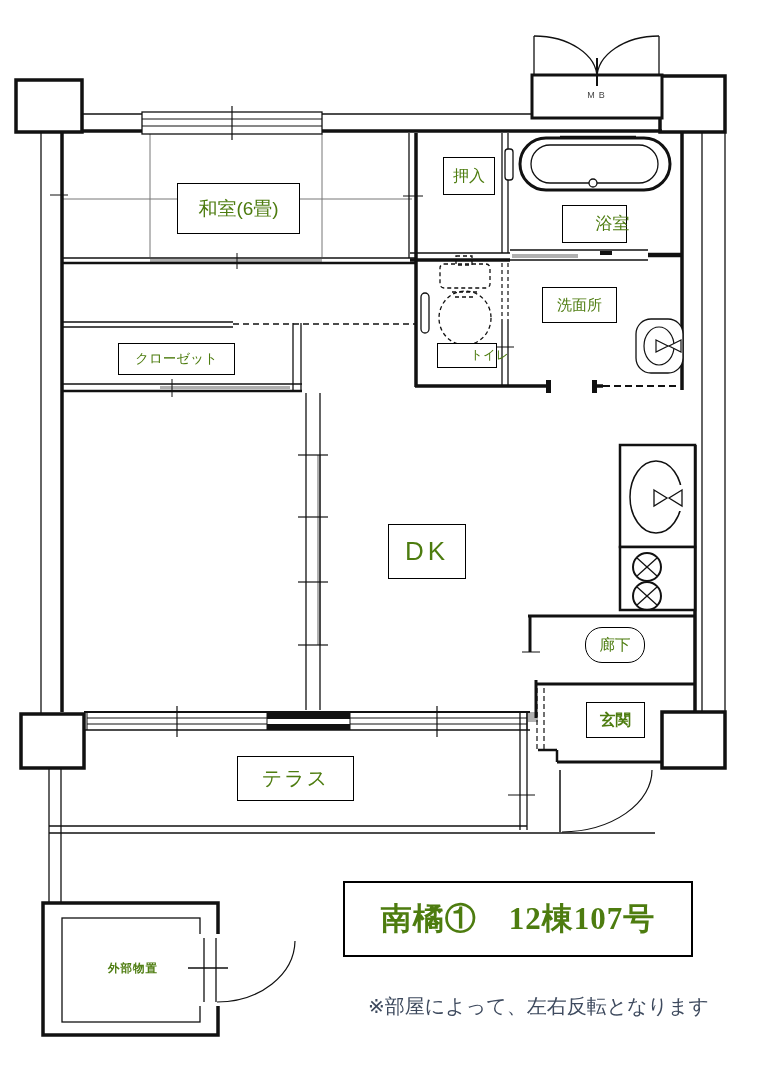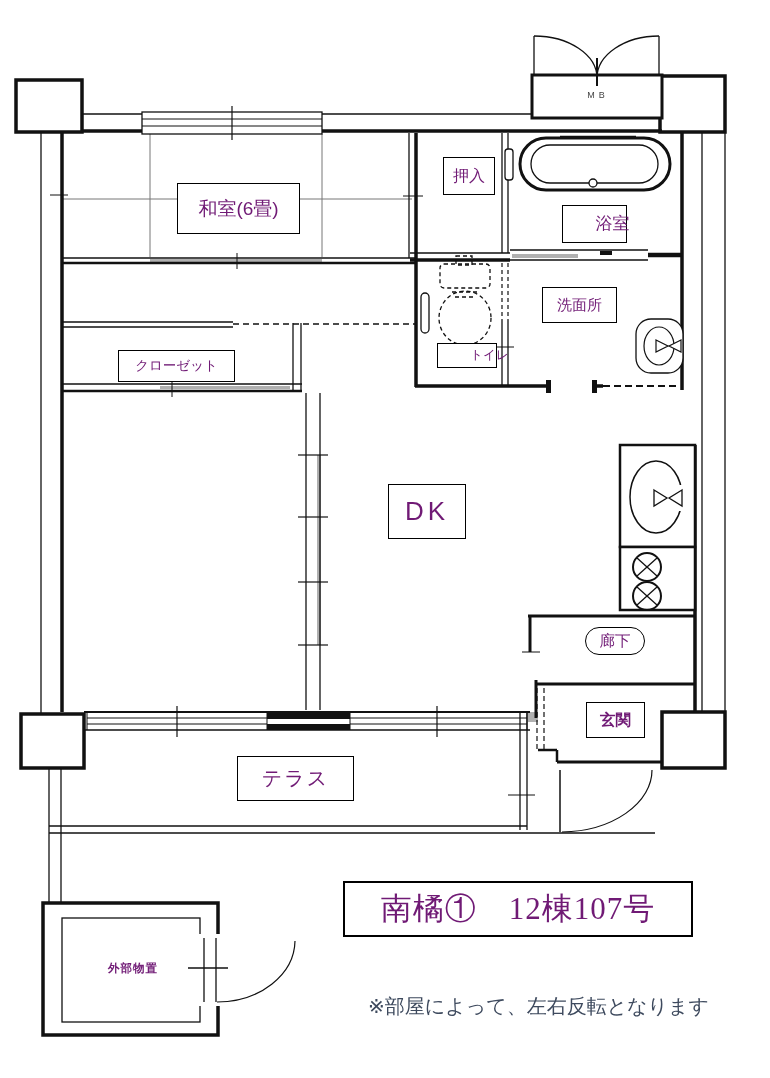--- a/index.html
+++ b/index.html
@@ -3,40 +3,40 @@
 <meta charset="utf-8">
 <style>
   html,body{margin:0;padding:0;background:#ffffff;}
   .stage{
     position:relative;width:770px;height:1078px;background:#ffffff;
     font-family:"Liberation Sans","DejaVu Sans",sans-serif;overflow:hidden;
   }
   .stage svg{position:absolute;left:0;top:0;}
   .lbl{
     position:absolute;box-sizing:border-box;display:flex;align-items:center;justify-content:center;
-    background:#ffffff;border:1.5px solid #000;color:#701a75;text-align:center;line-height:1.05;
+    background:#ffffff;border:1.5px solid #000;color:#4d7c0f;text-align:center;line-height:1.05;
     white-space:nowrap;
   }
   .lbl.noborder{border:none;background:transparent;}
   .t-washitsu{left:177px;top:183px;width:123px;height:51px;font-size:19px;}
   .t-oshiire{left:443px;top:157px;width:52px;height:38px;font-size:16px;}
   .t-bath{left:562px;top:205px;width:65px;height:38px;font-size:17px;padding-left:36px;}
   .t-wash{left:542px;top:287px;width:75px;height:36px;font-size:15px;}
   .t-toilet{left:437px;top:343px;width:60px;height:25px;font-size:12.5px;padding-left:45px;}
-  .t-closet{left:118px;top:350px;width:117px;height:32px;font-size:13.5px;}
+  .t-closet{left:118px;top:343px;width:117px;height:32px;font-size:13.5px;}
   .t-western{left:131px;top:534px;width:124px;height:52px;font-size:19px;}
-  .t-dk{left:388px;top:484px;width:78px;height:55px;font-size:26px;letter-spacing:4px;}
-  .t-hall{left:585px;top:627px;width:60px;height:28px;font-size:15.5px;border-radius:17px;}
+  .t-dk{left:388px;top:524px;width:78px;height:55px;font-size:26px;letter-spacing:4px;}
+  .t-hall{left:585px;top:627px;width:60px;height:36px;font-size:15.5px;border-radius:17px;}
   .t-genkan{left:586px;top:702px;width:59px;height:36px;font-size:15.5px;font-weight:bold;}
   .t-terrace{left:237px;top:756px;width:117px;height:45px;font-size:20px;letter-spacing:2px;}
   .t-storage{left:88px;top:959px;width:90px;height:18px;font-size:11.5px;font-weight:bold;letter-spacing:1px;}
   .t-mb{left:574px;top:89px;width:48px;height:14px;font-size:9px;letter-spacing:4px;color:#444;}
   .t-title{
-    left:343px;top:881px;width:350px;height:56px;border-width:2px;
-    font-family:"Liberation Serif","DejaVu Serif",serif;font-size:31px;font-weight:normal;letter-spacing:1px;
+    left:343px;top:881px;width:350px;height:76px;border-width:2px;
+    font-family:"Liberation Serif","DejaVu Serif",serif;font-size:31px;font-weight:bold;letter-spacing:1px;
   }
   .t-note{left:368px;top:995px;width:300px;height:22px;font-size:20px;color:#3e4a5e;justify-content:flex-start;}
 </style>
 </head>
 <body>
 
 <div class="stage">
 
 <svg width="770" height="1078" viewBox="0 0 770 1078">
   <rect x="0" y="0" width="770" height="1078" fill="#ffffff"></rect>

